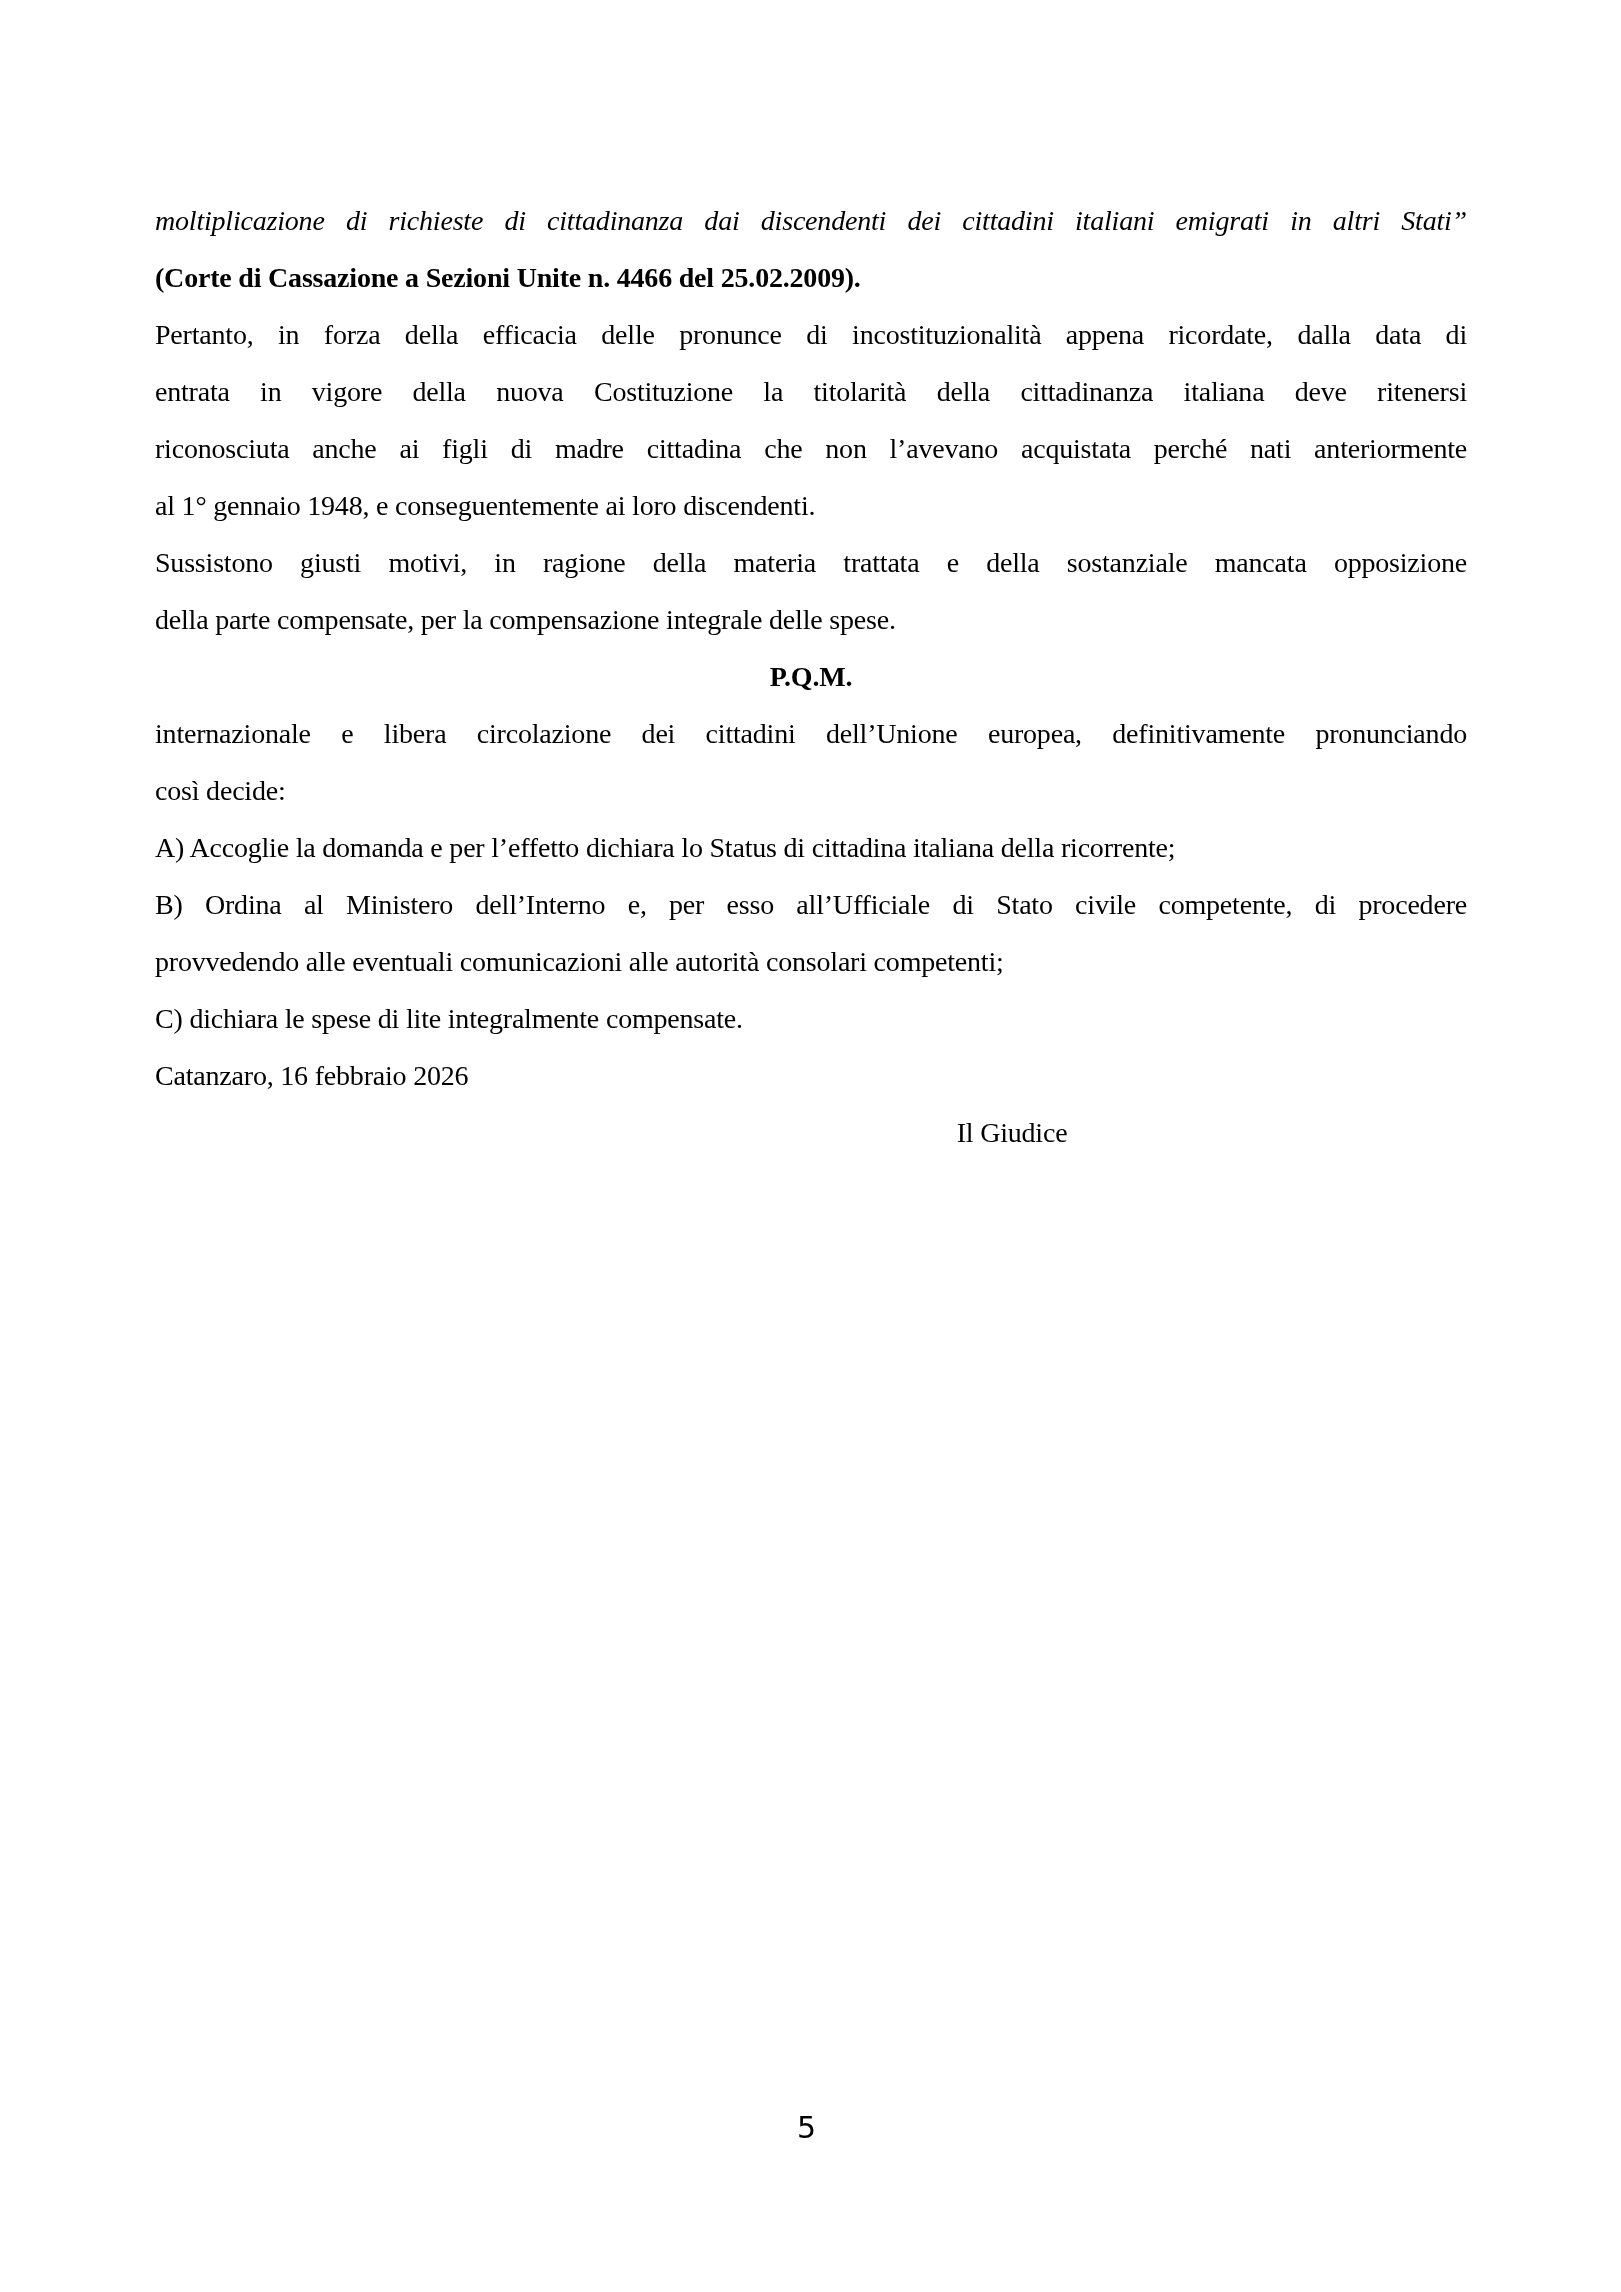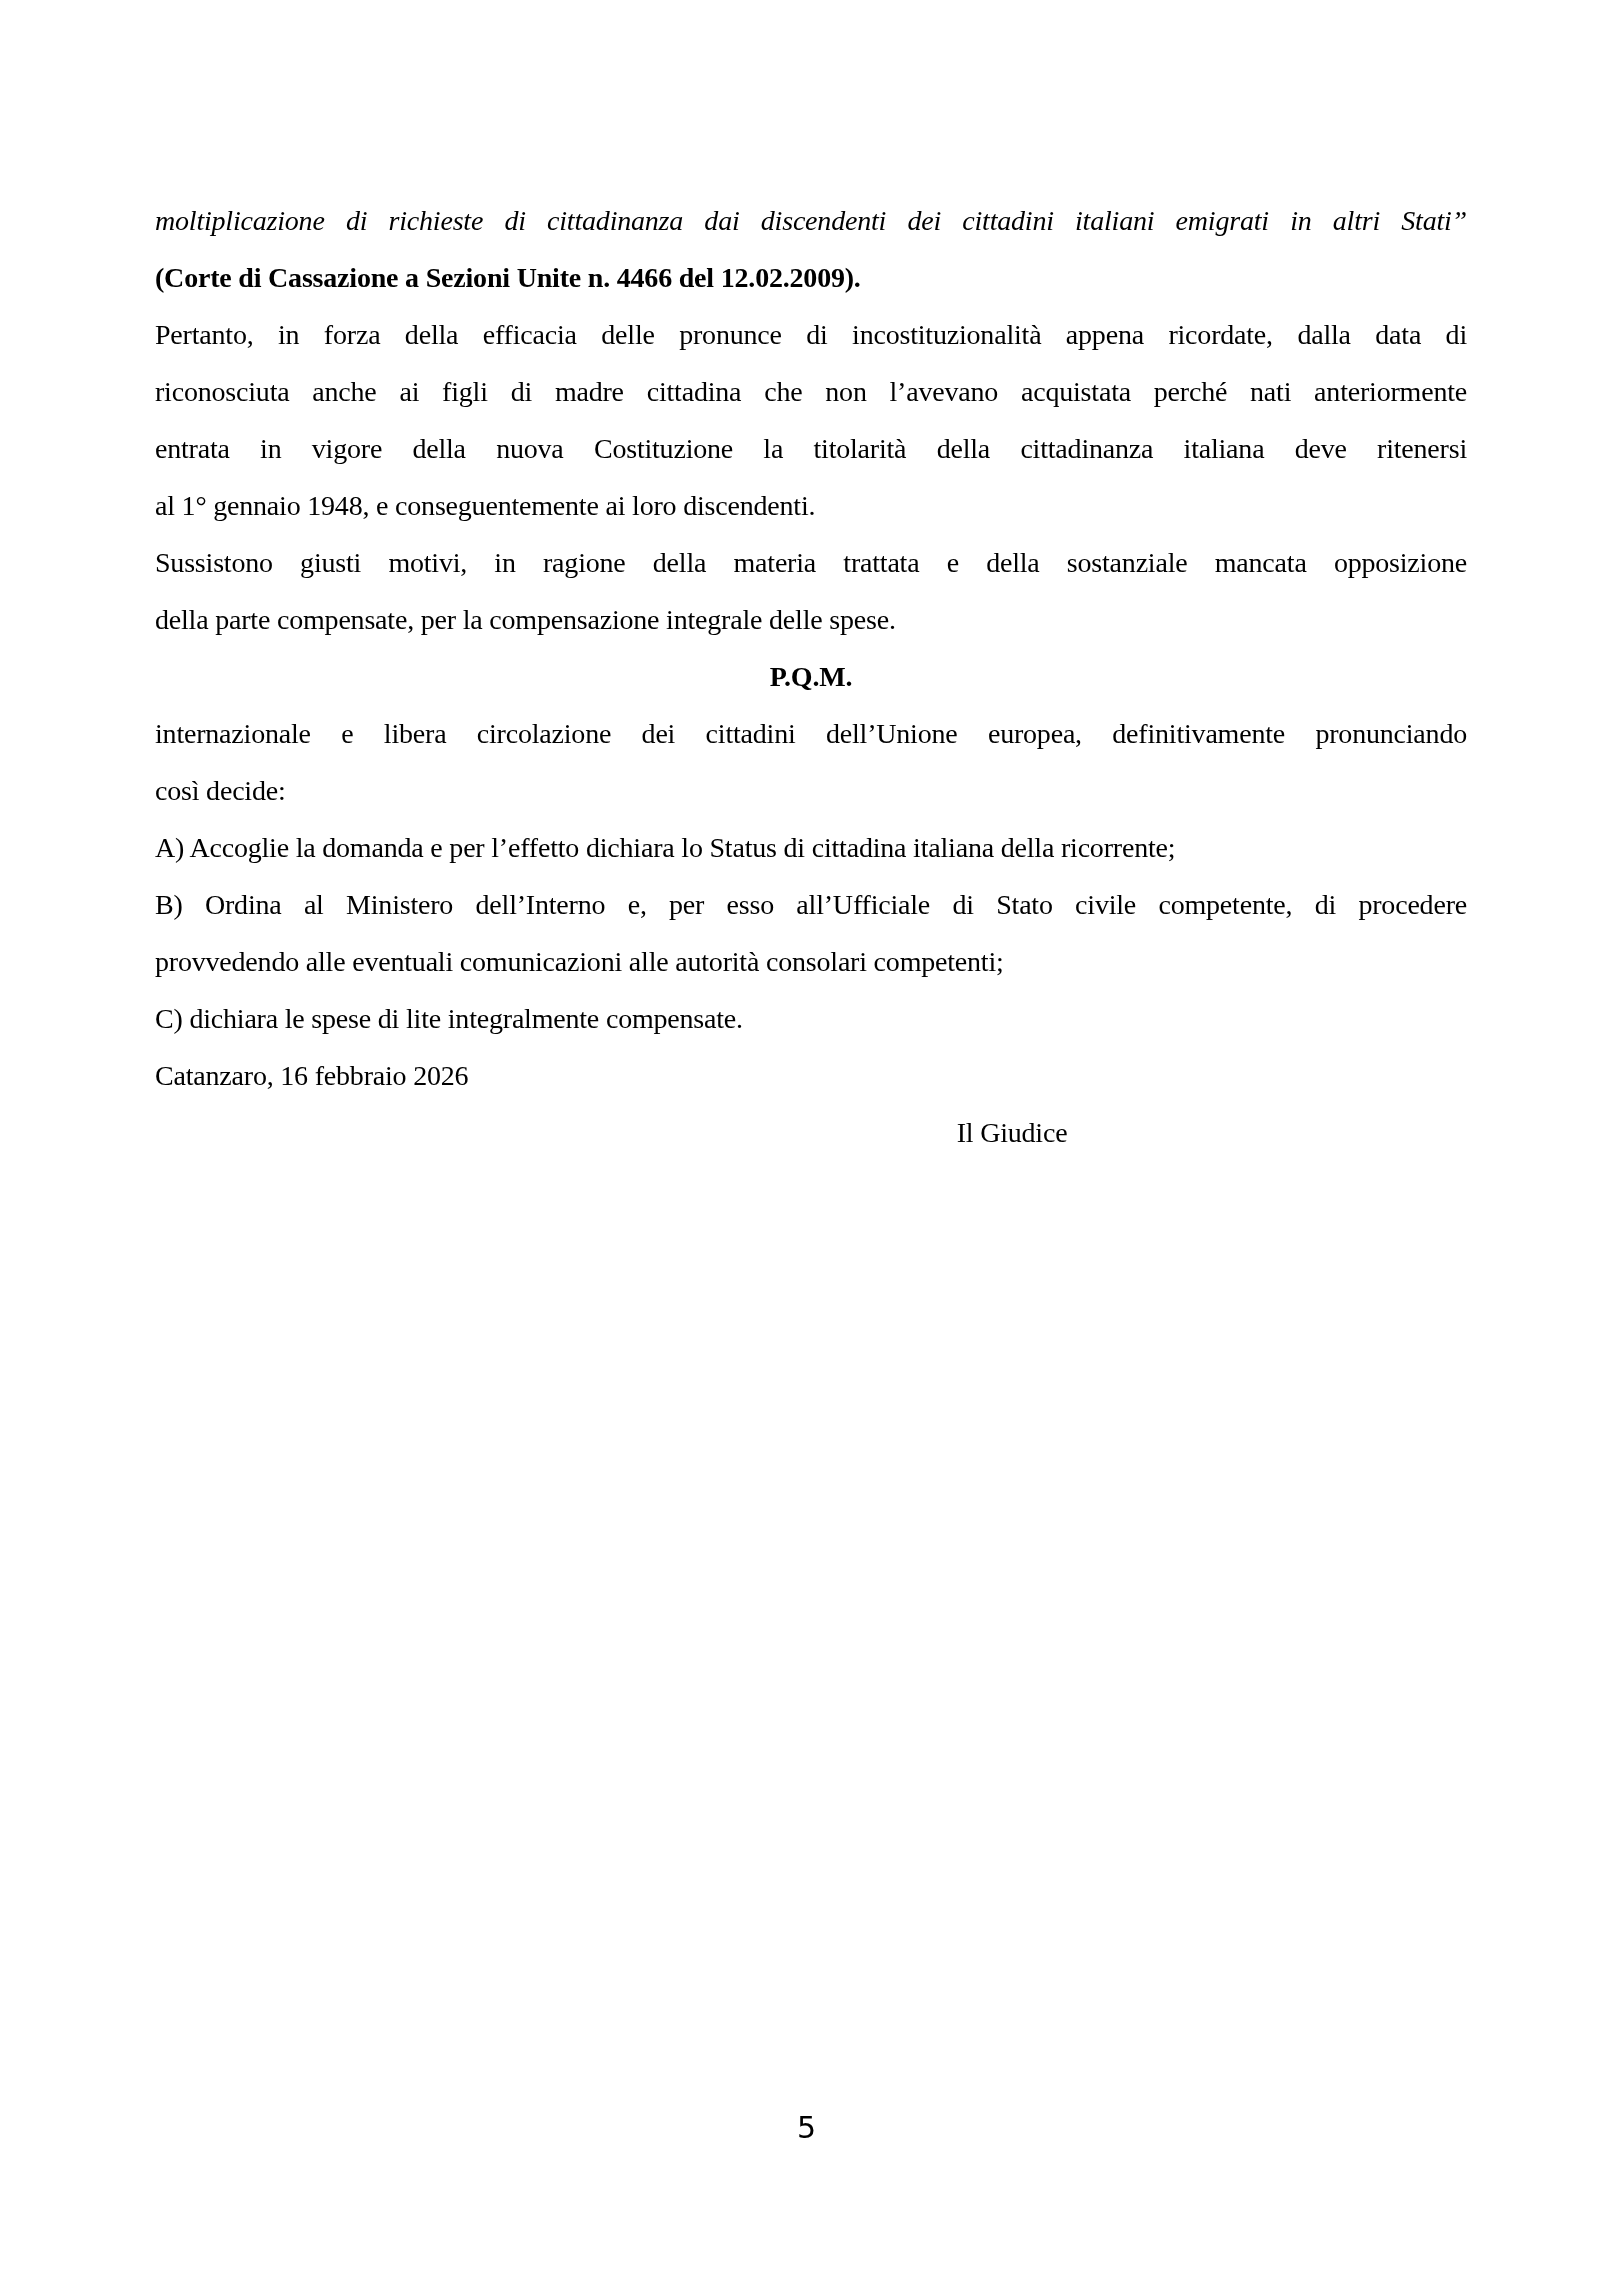--- a/index.html
+++ b/index.html
@@ -60,26 +60,26 @@
 </style>
 </head>
 <body>
 
 <div class="page">
   <div class="content">
       <div class="para italic">
         <div class="line fill">moltiplicazione di richieste di cittadinanza dai discendenti dei cittadini italiani emigrati in altri Stati”</div>
       </div>
       <div class="para bold">
-        <div class="line">(Corte di Cassazione a Sezioni Unite n. 4466 del 12.02.2009).</div>
+        <div class="line">(Corte di Cassazione a Sezioni Unite n. 4466 del 25.02.2009).</div>
       </div>
       <div class="para normal">
         <div class="line fill">Pertanto, in forza della efficacia delle pronunce di incostituzionalità appena ricordate, dalla data di</div>
+        <div class="line fill">entrata in vigore della nuova Costituzione la titolarità della cittadinanza italiana deve ritenersi</div>
         <div class="line fill">riconosciuta anche ai figli di madre cittadina che non l’avevano acquistata perché nati anteriormente</div>
-        <div class="line fill">entrata in vigore della nuova Costituzione la titolarità della cittadinanza italiana deve ritenersi</div>
         <div class="line">al 1° gennaio 1948, e conseguentemente ai loro discendenti.</div>
       </div>
       <div class="para normal">
         <div class="line fill">Sussistono giusti motivi, in ragione della materia trattata e della sostanziale mancata opposizione</div>
         <div class="line">della parte compensate, per la compensazione integrale delle spese.</div>
       </div>
       <div class="para center-bold">
         <div class="line">P.Q.M.</div>
       </div>
       <div class="para normal">

